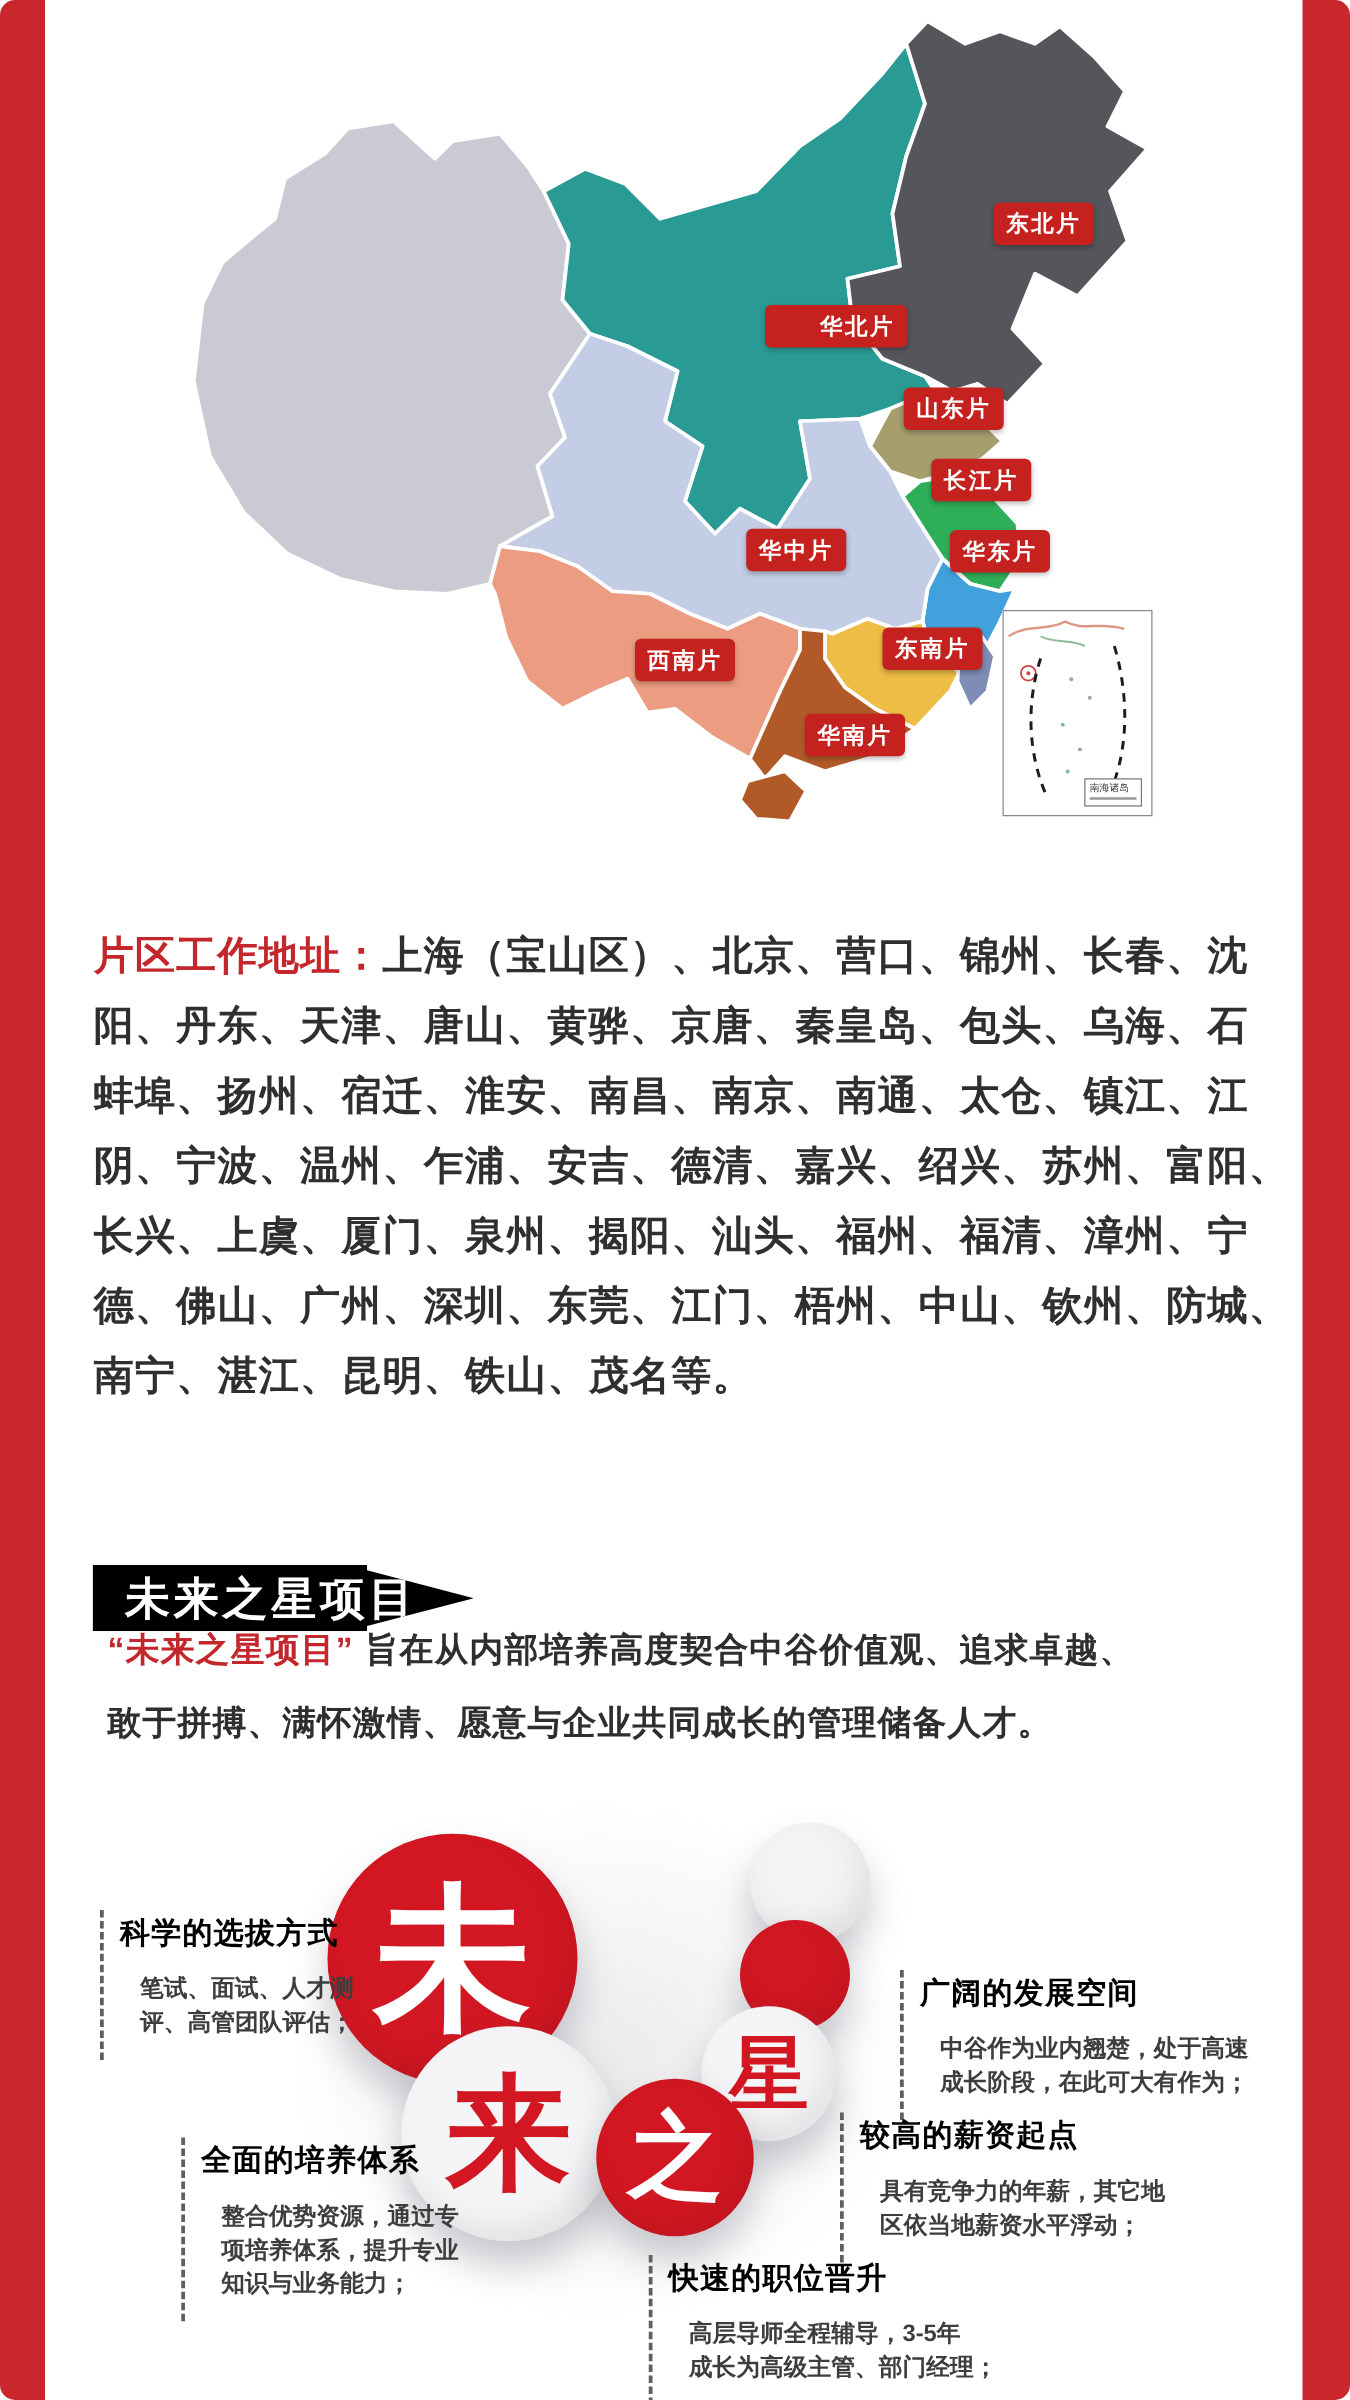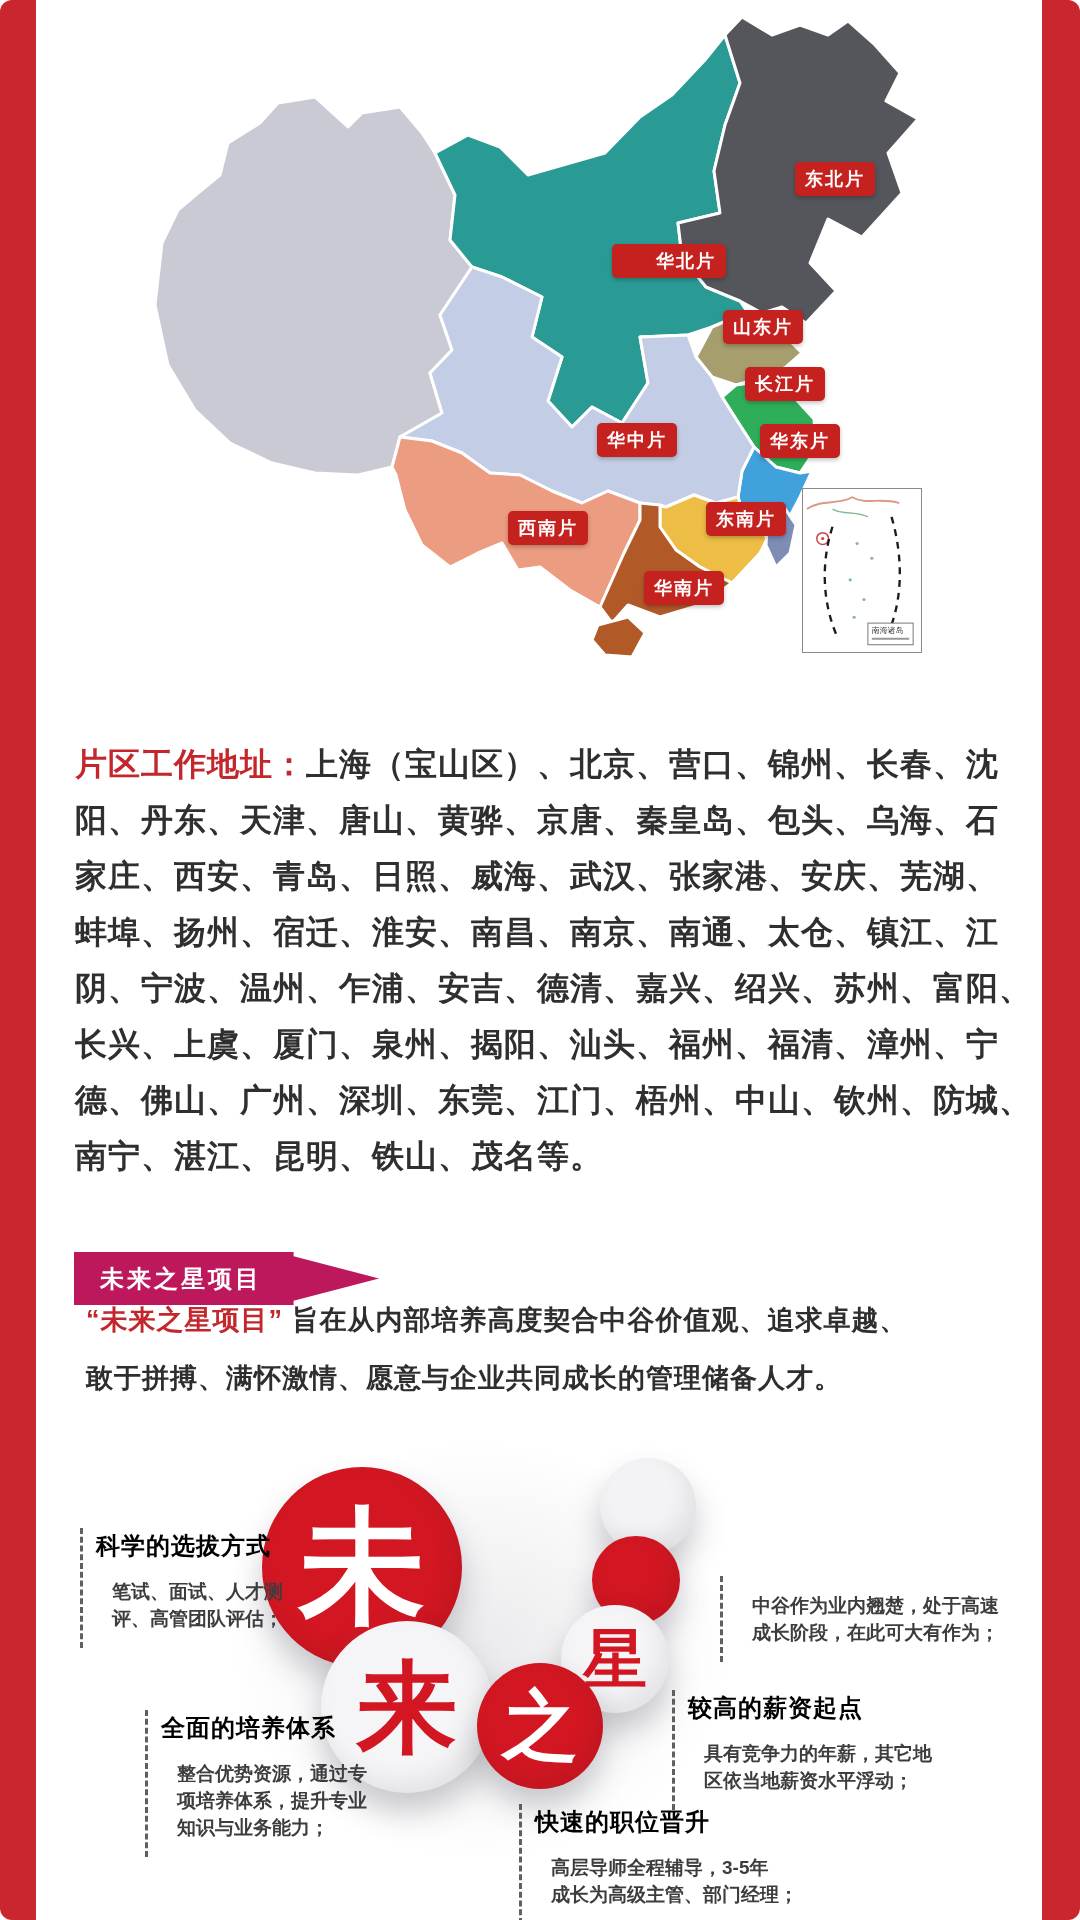--- a/index.html
+++ b/index.html
@@ -33,21 +33,21 @@
   .address{position:absolute;left:75px;top:736px;width:950px;}
   .addr-line{
     white-space:nowrap;font-size:32px;line-height:56px;
     color:#2f2f31;font-weight:bold;letter-spacing:1px;
   }
   .addr-prefix{color:#c3272b;}
 
   
   .banner{
     position:absolute;left:74px;top:1252px;width:305px;height:53px;
-    background:#be185d;color:#ffffff;font-size:24px;font-weight:bold;
+    background:#000000;color:#ffffff;font-size:36px;font-weight:bold;
     letter-spacing:3px;line-height:53px;padding-left:26px;box-sizing:border-box;
     clip-path:polygon(0 0,72% 0,72% 8%,100% 50%,72% 92%,72% 100%,0 100%);
   }
 
   
   .intro{
     position:absolute;left:86px;top:1264px;width:912px;
     font-size:27px;line-height:58px;color:#2e2e30;font-weight:bold;
     white-space:pre-line;letter-spacing:1px;
   }
@@ -141,23 +141,20 @@
   <div class="address">
 
       <div class="addr-line">
         <span class="addr-prefix">片区工作地址：</span><span>上海（宝山区）、北京、营口、锦州、长春、沈</span>
       </div>
 
       <div class="addr-line">
         <span class="addr-prefix"></span><span>阳、丹东、天津、唐山、黄骅、京唐、秦皇岛、包头、乌海、石</span>
       </div>
 
-      <div class="addr-line">
-        <span class="addr-prefix"></span><span>家庄、西安、青岛、日照、威海、武汉、张家港、安庆、芜湖、</span>
-      </div>
 
       <div class="addr-line">
         <span class="addr-prefix"></span><span>蚌埠、扬州、宿迁、淮安、南昌、南京、南通、太仓、镇江、江</span>
       </div>
 
       <div class="addr-line">
         <span class="addr-prefix"></span><span>阴、宁波、温州、乍浦、安吉、德清、嘉兴、绍兴、苏州、富阳、</span>
       </div>
 
       <div class="addr-line">
@@ -217,20 +214,21 @@
       </div>
 
       <div class="feature" style="left: 145px; top: 1710px; width: 230px; font-family: Liberation Serif, serif;">
         <h3>全面的培养体系</h3>
         <p>整合优势资源，通过专
 项培养体系，提升专业
 知识与业务能力；</p>
       </div>
 
       <div class="feature" style="left: 720px; top: 1576px; width: 285px;">
+        <h3>广阔的发展空间</h3>
         <p>中谷作为业内翘楚，处于高速
 成长阶段，在此可大有作为；</p>
       </div>
 
       <div class="feature" style="left: 672px; top: 1690px; width: 265px;">
         <h3>较高的薪资起点</h3>
         <p>具有竞争力的年薪，其它地
 区依当地薪资水平浮动；</p>
       </div>
 

